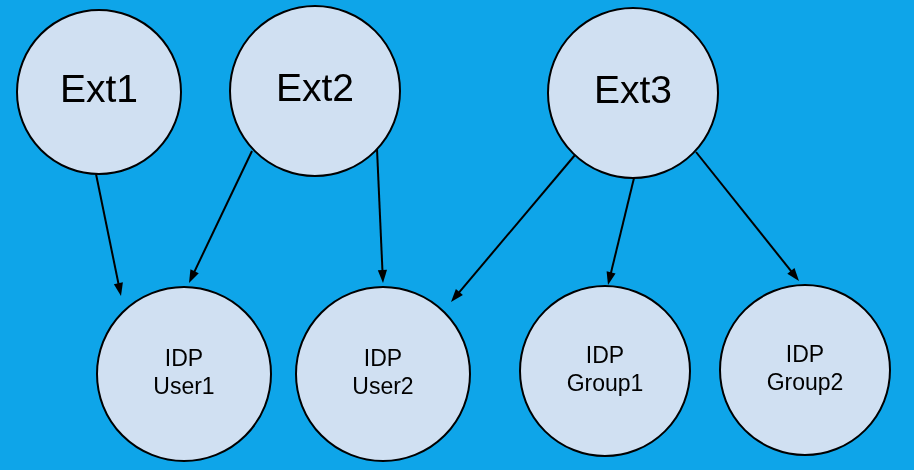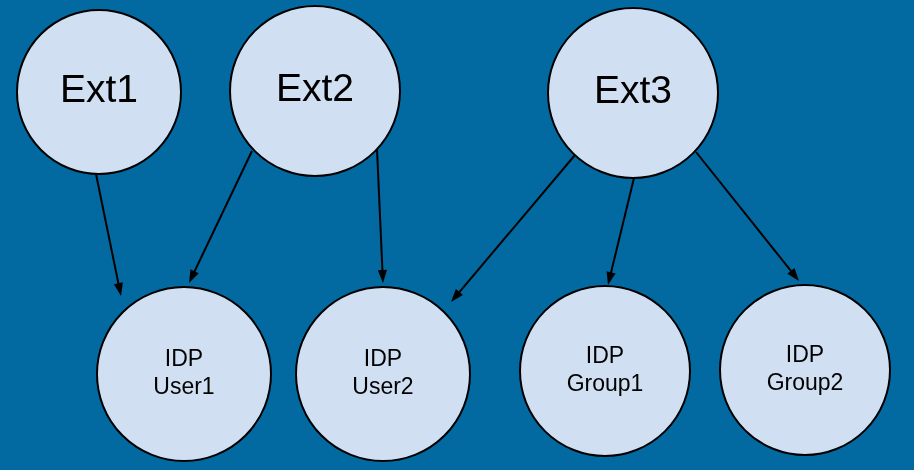--- a/index.html
+++ b/index.html
@@ -8,21 +8,21 @@
     padding: 0;
     background: #ffffff;
   }
   body {
     font-family: "Liberation Sans", sans-serif;
   }
   #diagram-canvas {
     position: relative;
     width: 914px;
     height: 470px;
-    background: #0369a1;
+    background: #0ea5e9;
     overflow: hidden;
   }
   #diagram-svg {
     display: block;
     width: 914px;
     height: 470px;
   }
   .node-circle {
     fill: #d0e0f2;
     stroke: #000000;

